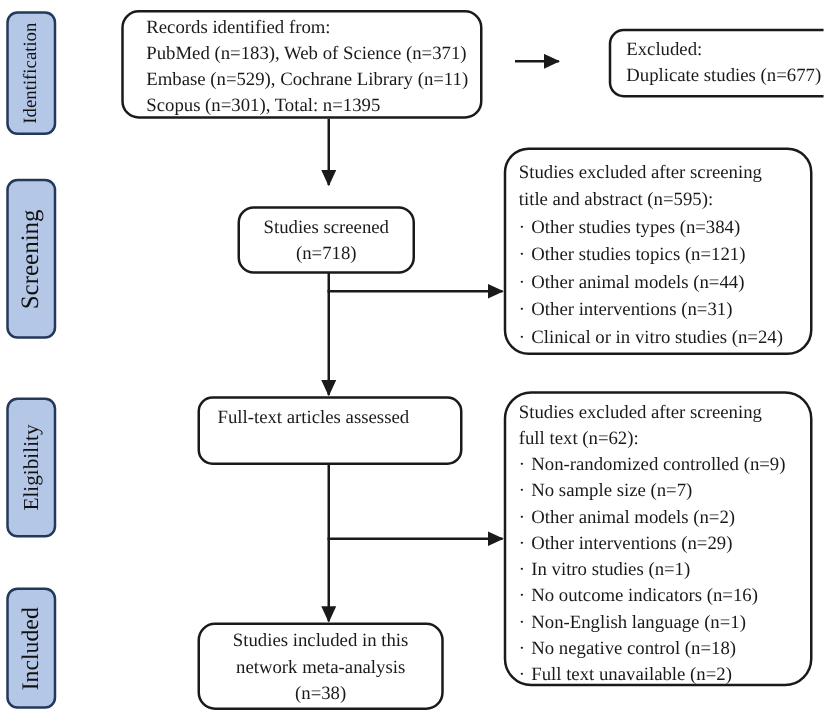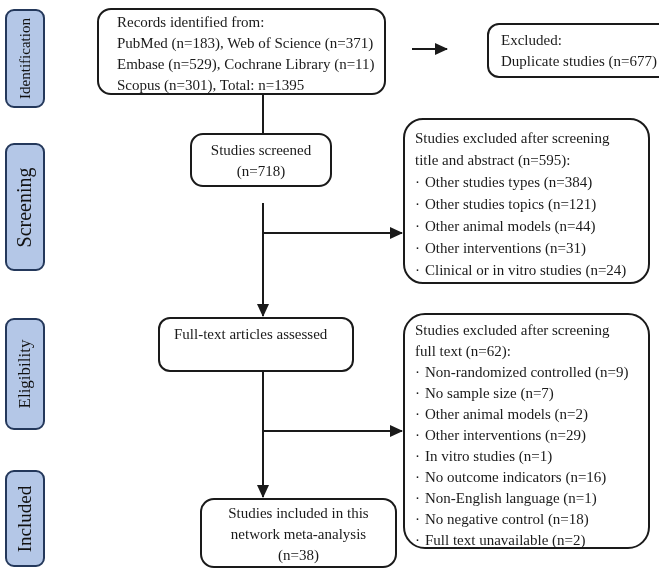--- a/index.html
+++ b/index.html
@@ -39,25 +39,25 @@
   .fbox{
     position:absolute;
     background:#ffffff;
     border:2px solid #1a1a1a;
     font-size:15px;
     line-height:21px;
   }
   .ln{white-space:pre;}
   #box-records{left:97px;top:8px;width:289px;height:87px;border-radius:14px;padding:2px 8px 0 18px;}
   #box-duplicates{left:448px;top:23px;width:184px;height:55px;border-radius:12px;padding:5px 14px 0 12px;margin-left:39px;}
-  #box-screened{left:190px;top:133px;width:142px;height:54px;border-radius:13px;padding:5px 4px 0 4px;text-align:center;}
+  #box-screened{left:190px;top:165px;width:142px;height:54px;border-radius:13px;padding:5px 4px 0 4px;text-align:center;}
   #box-screening-excluded{left:403px;top:118px;width:247px;height:166px;border-radius:20px;padding:7px 4px 0 10px;line-height:22px;}
-  #box-fulltext{left:158px;top:317px;width:196px;height:55px;border-radius:12px;padding:5px 20px 0 14px;}
+  #box-fulltext{left:158px;top:317px;width:212px;height:55px;border-radius:12px;padding:5px 20px 0 14px;}
   #box-fulltext-excluded{left:403px;top:313px;width:247px;height:236px;border-radius:22px;padding:5px 4px 0 10px;line-height:21px;}
-  #box-included{left:158px;top:498px;width:197px;height:70px;border-radius:14px;padding:3px 4px 0 4px;text-align:center;margin-left:42px;}
+  #box-included{left:158px;top:498px;width:197px;height:70px;border-radius:14px;padding:3px 4px 0 4px;text-align:center;}
 
   .bullet-row{display:flex;}
   .bullet-glyph{width:10px;flex:0 0 10px;text-align:left;}
 
   
   #connectors{position:absolute;left:0;top:0;width:659px;height:573px;pointer-events:none;}
 </style>
 </head>
 <body>
 

